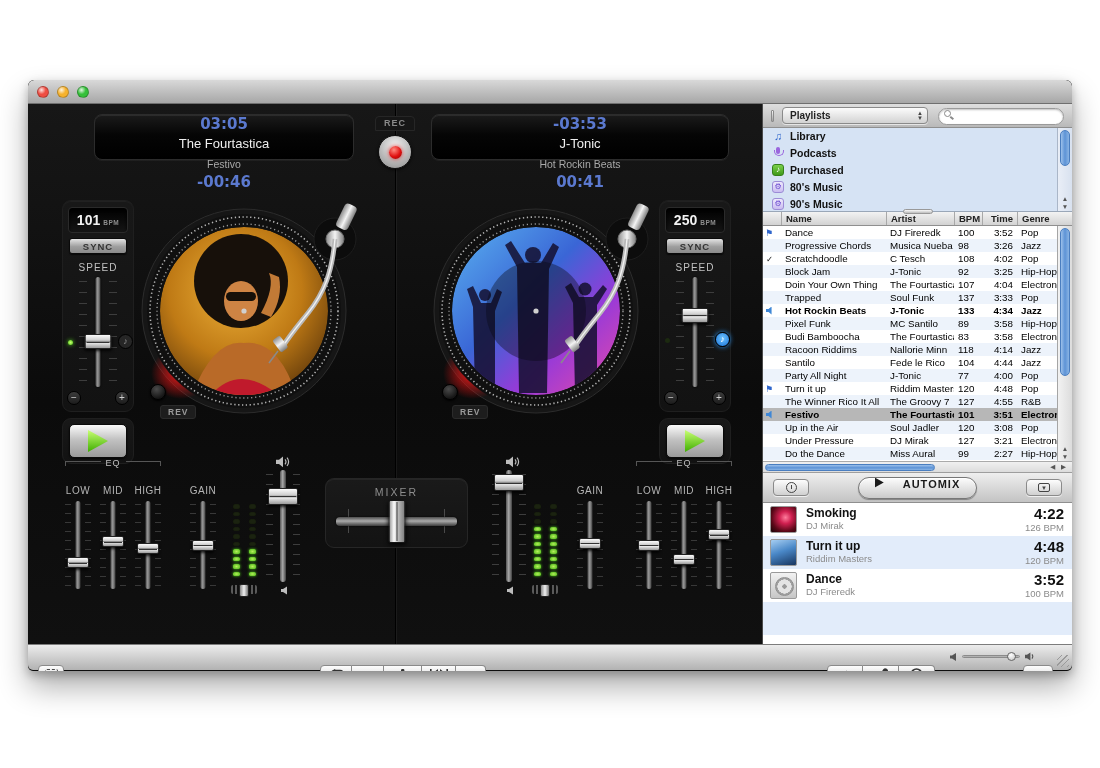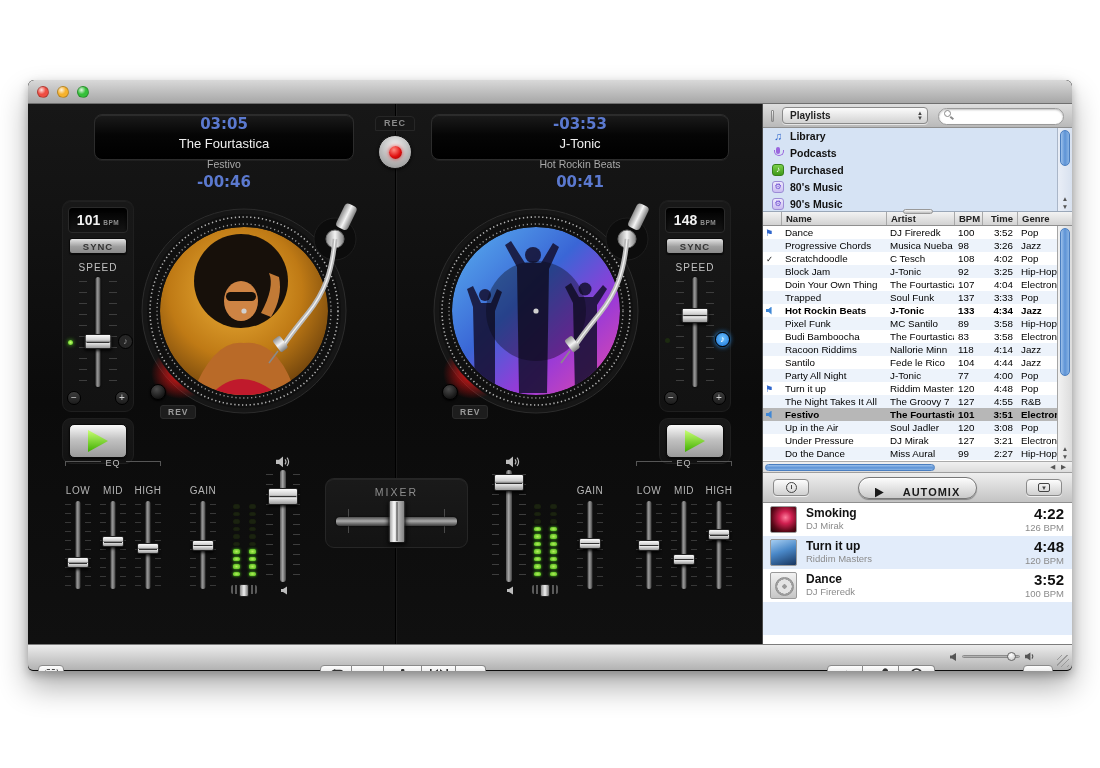--- a/index.html
+++ b/index.html
@@ -176,21 +176,21 @@
   .h-arrows{margin-left:auto;font-size:6.5px;color:#555;padding-right:4px;letter-spacing:2px;}
 
   .automix-bar{height:31px;background:linear-gradient(#efefef,#c3c3c3);border-top:1px solid #9e9e9e;border-bottom:1px solid #8f8f8f;
     display:flex;align-items:center;padding:0 10px;}
   .sq-btn{width:36px;height:17px;border:1px solid #8a8a8a;border-radius:4px;background:linear-gradient(#fdfdfd,#d0d0d0);
     display:flex;align-items:center;justify-content:center;box-shadow:0 1px 0 rgba(255,255,255,.7);}
   .clock-i{width:11px;height:11px;border:1.5px solid #444;border-radius:50%;position:relative;}
   .clock-i::after{content:"";position:absolute;left:4px;top:2px;width:1.5px;height:4px;background:#444;}
   .drawer-i{width:12px;height:9px;border:1.5px solid #444;border-radius:2px;font-size:6px;color:#444;line-height:8px;text-align:center;}
   .automix-btn{margin:0 auto;height:22px;padding:0 16px;border:1px solid #777;border-radius:11px;
-    background:linear-gradient(#fdfdfd,#cacaca);display:flex;align-items:flex-end;gap:19px;
+    background:linear-gradient(#fdfdfd,#cacaca);display:flex;align-items:flex-start;gap:19px;
     box-shadow:0 1px 1px rgba(0,0,0,.35),inset 0 1px 0 #fff;}
   .automix-btn .tri{width:9px;height:10px;background:#1a1a1a;clip-path:polygon(0 0,100% 50%,0 100%);}
   .automix-btn .txt{font-size:11px;font-weight:bold;letter-spacing:1px;color:#1a1a1a;}
 
   .queue{flex:1;background:#fff;overflow:hidden;}
   .q-row{height:33px;display:flex;align-items:center;padding:0 8px 0 7px;gap:9px;}
   .q-row.alt{background:#e2ecfa;}
   .q-art{width:27px;height:27px;border:1px solid #9a9a9a;border-radius:2px;flex:none;position:relative;}
   .art-red{background:radial-gradient(circle at 58% 42%,#ff7d9d,#d02050 30%,#5a0818 68%,#170306);}
   .art-blue{background:linear-gradient(160deg,#a6cef2,#4a88c8 45%,#17355f),#235;}
@@ -284,21 +284,21 @@
       <div class="play-panel">
         <button class="play-btn">
               <span class="play-tri"></span>
             </button>
       </div>
     </div>
 
     <div class="ctrl-col" style="left:631px;top:96px;">
       <div class="ctrl-panel">
         <div class="bpm-box">
-          <span class="bpm-num">148</span>
+          <span class="bpm-num">250</span>
           <span class="bpm-unit">BPM</span>
         </div>
         <button class="sync-btn">SYNC</button>
         <div class="speed-label">SPEED</div>
         <div class="vfader">
           <span class="ticks l"></span>
               <span class="ticks r"></span>
               <span class="track"></span>
           <span class="led-dot" style="top:55%"></span>
           <span class="knob" style="top:28%"></span>
@@ -738,21 +738,21 @@
     <span class="c-name">Turn it up</span>
     <span class="c-artist">Riddim Masters</span>
     <span class="c-bpm">120</span>
     <span class="c-time">4:48</span>
     <span class="c-genre">Pop</span>
   </div>
             <div class="trow alt">
     <span class="c-icon">
                 <i class="mk"></i>
               </span>
-    <span class="c-name">The Night Takes It All</span>
+    <span class="c-name">The Winner Rico It All</span>
     <span class="c-artist">The Groovy 7</span>
     <span class="c-bpm">127</span>
     <span class="c-time">4:55</span>
     <span class="c-genre">R&amp;B</span>
   </div>
             <div class="trow bold selected">
     <span class="c-icon">
                 <i class="mk marker-speaker"></i>
               </span>
     <span class="c-name">Festivo</span>

